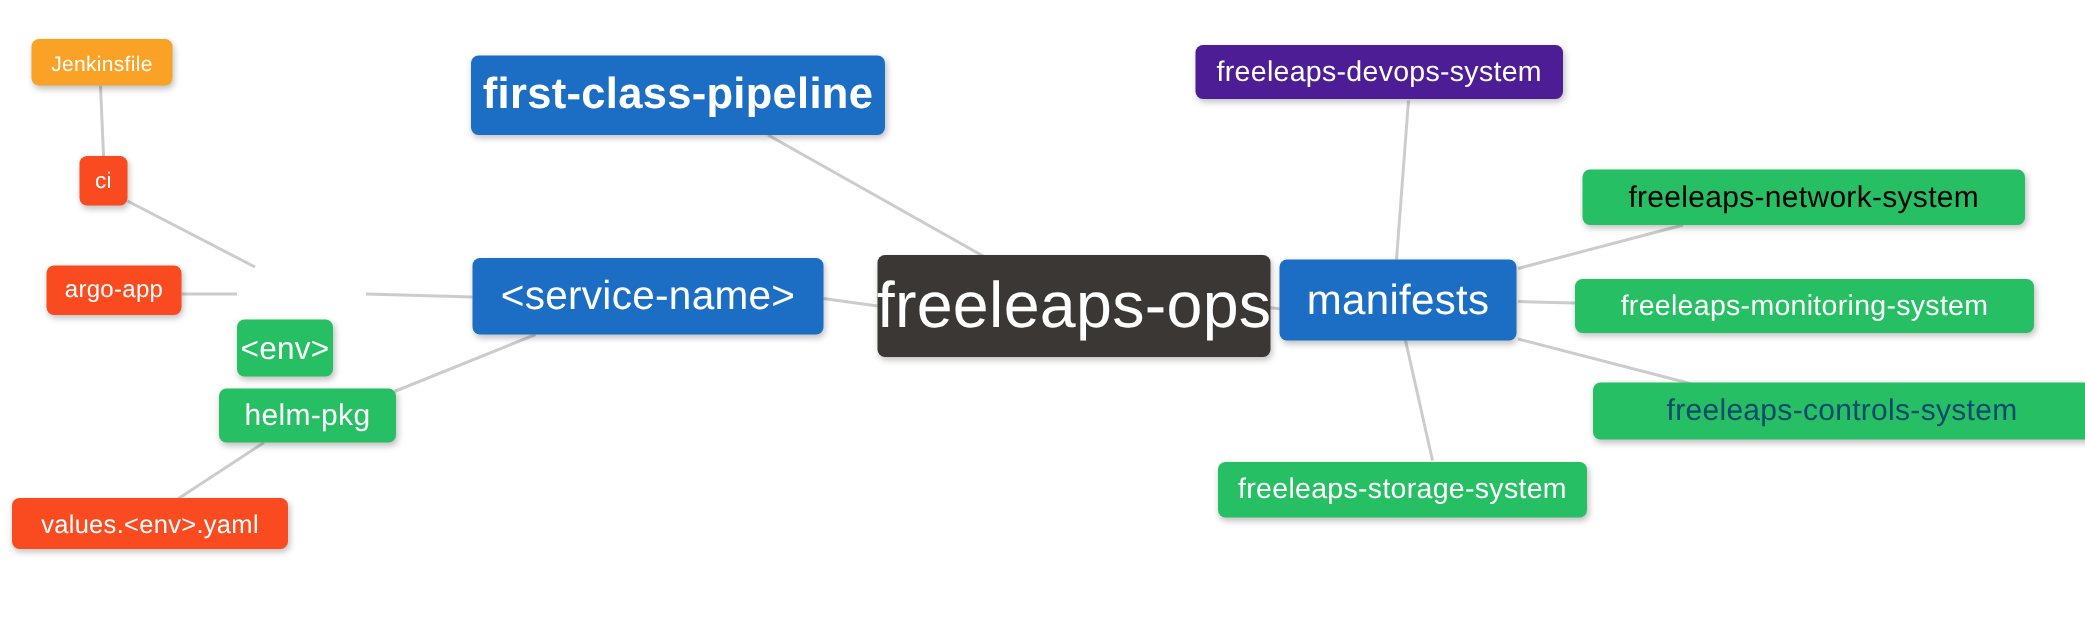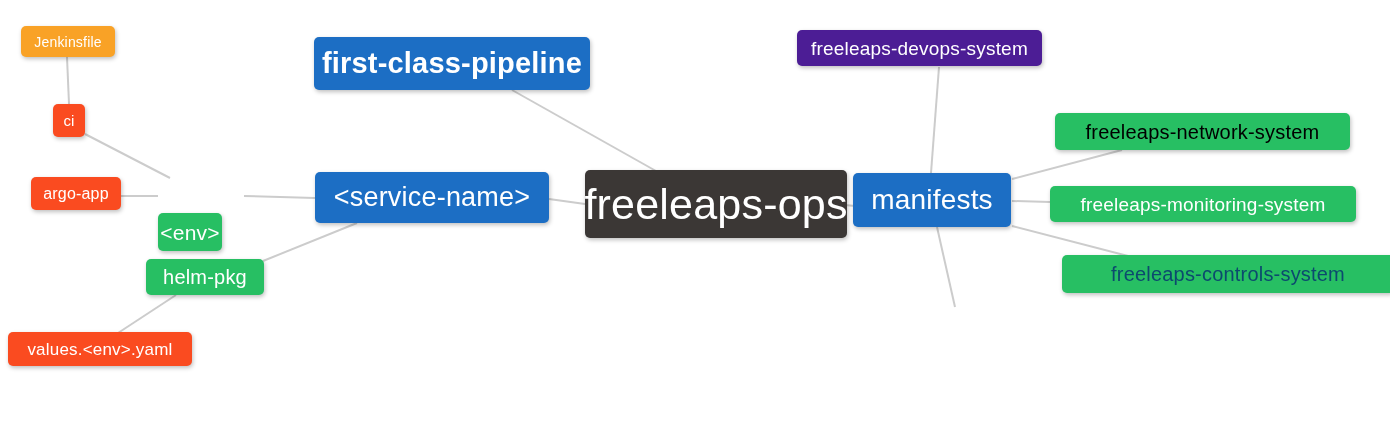--- a/index.html
+++ b/index.html
@@ -62,13 +62,14 @@
     <div class="node" style="left: 314px; top: 37px; width: 276px; height: 53px; font-size: 29px; background: rgb(28, 110, 196); color: rgb(255, 255, 255); font-weight: bold;">first-class-pipeline</div>
     <div class="node" style="left: 315px; top: 172px; width: 234px; height: 51px; font-size: 27px; background: rgb(28, 110, 196); color: rgb(255, 255, 255);">&lt;service-name&gt;</div>
     <div class="node" style="left: 585px; top: 170px; width: 262px; height: 68px; font-size: 43px; background: rgb(59, 55, 53); color: rgb(255, 255, 255);">freeleaps-ops</div>
     <div class="node" style="left: 146px; top: 259px; width: 118px; height: 36px; font-size: 20px; background: rgb(39, 191, 99); color: rgb(255, 255, 255);">helm-pkg</div>
     <div class="node" style="left: 853px; top: 173px; width: 158px; height: 54px; font-size: 28px; background: rgb(28, 110, 196); color: rgb(255, 255, 255);">manifests</div>
     <div class="node" style="left: 8px; top: 332px; width: 184px; height: 34px; font-size: 17px; background: rgb(250, 75, 32); color: rgb(255, 255, 255);">values.&lt;env&gt;.yaml</div>
     <div class="node" style="left: 797px; top: 30px; width: 245px; height: 36px; font-size: 19px; background: #4c1d95; color: rgb(255, 255, 255);">freeleaps-devops-system</div>
     <div class="node" style="left: 1055px; top: 113px; width: 295px; height: 37px; font-size: 20px; background: rgb(39, 191, 99); color: #000000;">freeleaps-network-system</div>
     <div class="node" style="left: 1050px; top: 186px; width: 306px; height: 36px; font-size: 19px; background: rgb(39, 191, 99); color: rgb(255, 255, 255); text-align: right;">freeleaps-monitoring-system</div>
     <div class="node" style="left: 1062px; top: 255px; width: 332px; height: 38px; font-size: 20px; background: rgb(39, 191, 99); color: #0c4a6e;">freeleaps-controls-system</div>
+    <div class="node" style="left: 812px; top: 308px; width: 246px; height: 37px; font-size: 19px; background: rgb(39, 191, 99); color: rgb(255, 255, 255);">freeleaps-storage-system</div>
   </div>
 
 </body></html>

